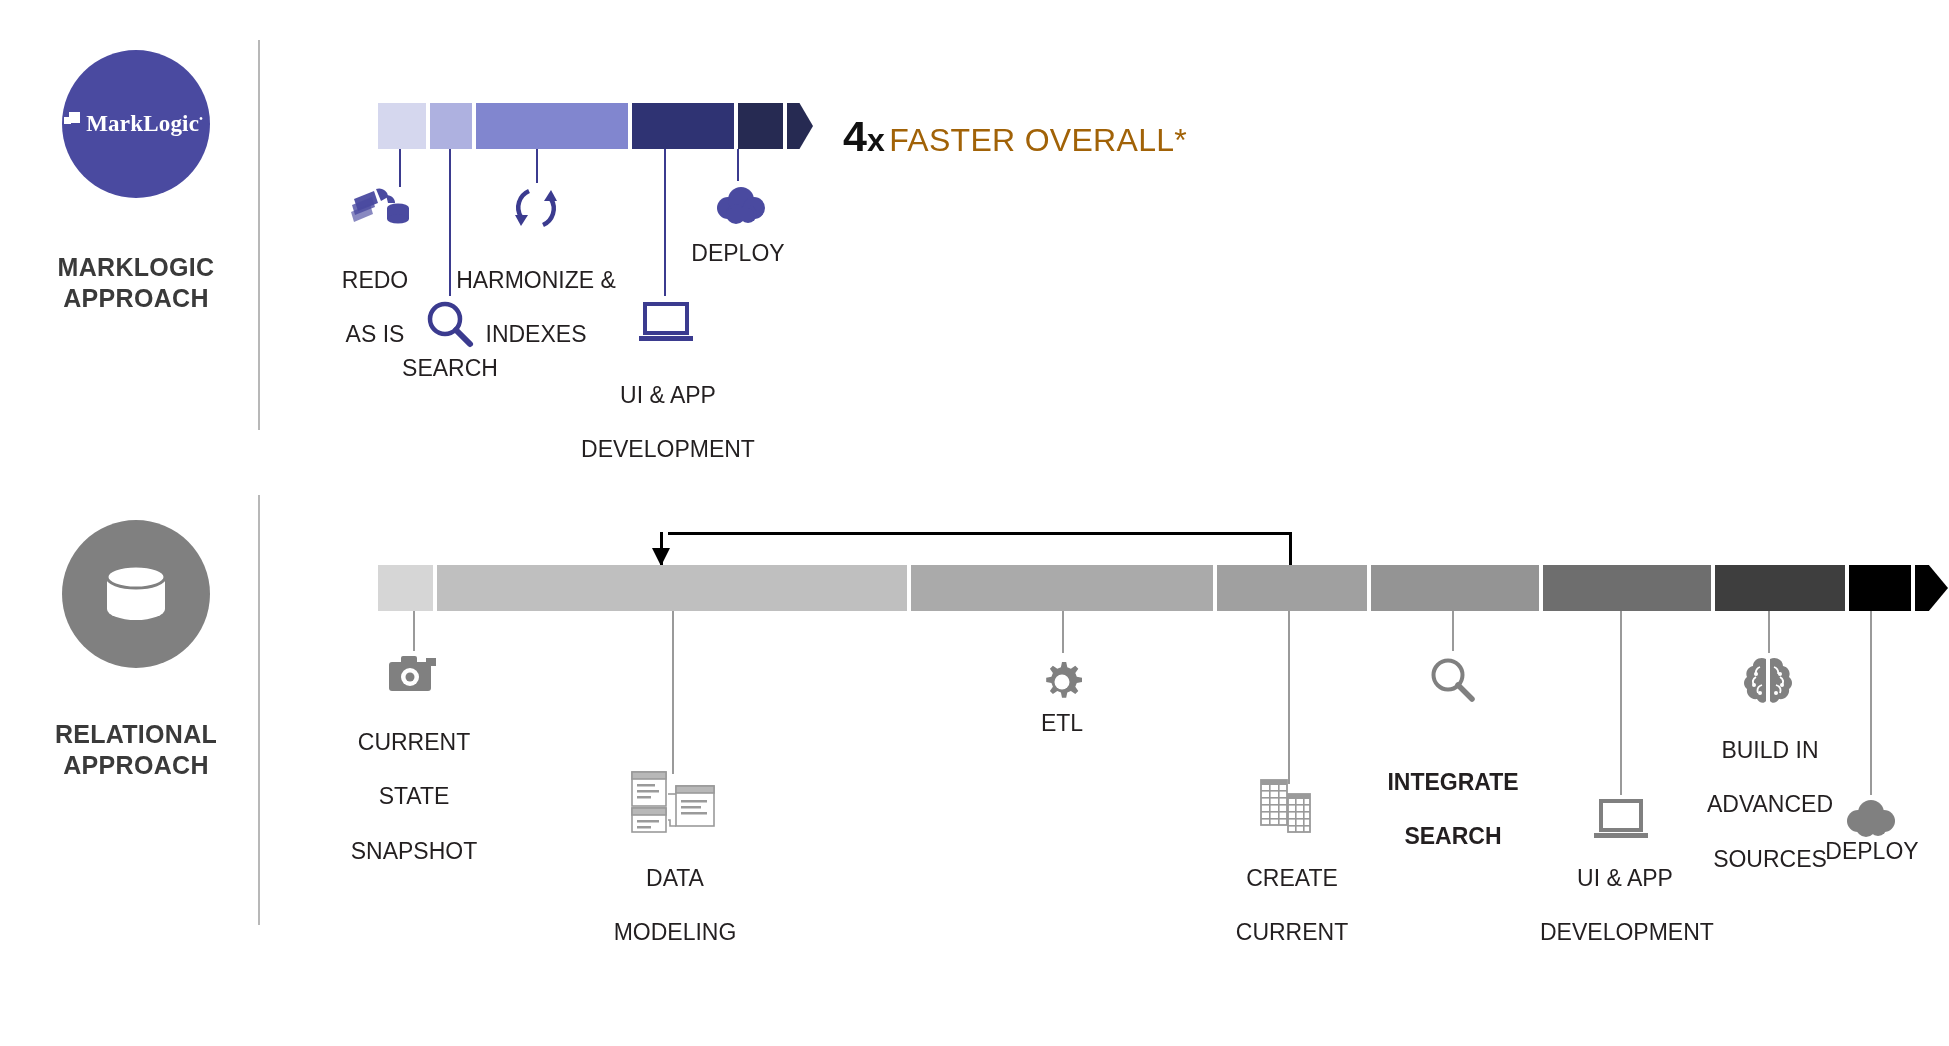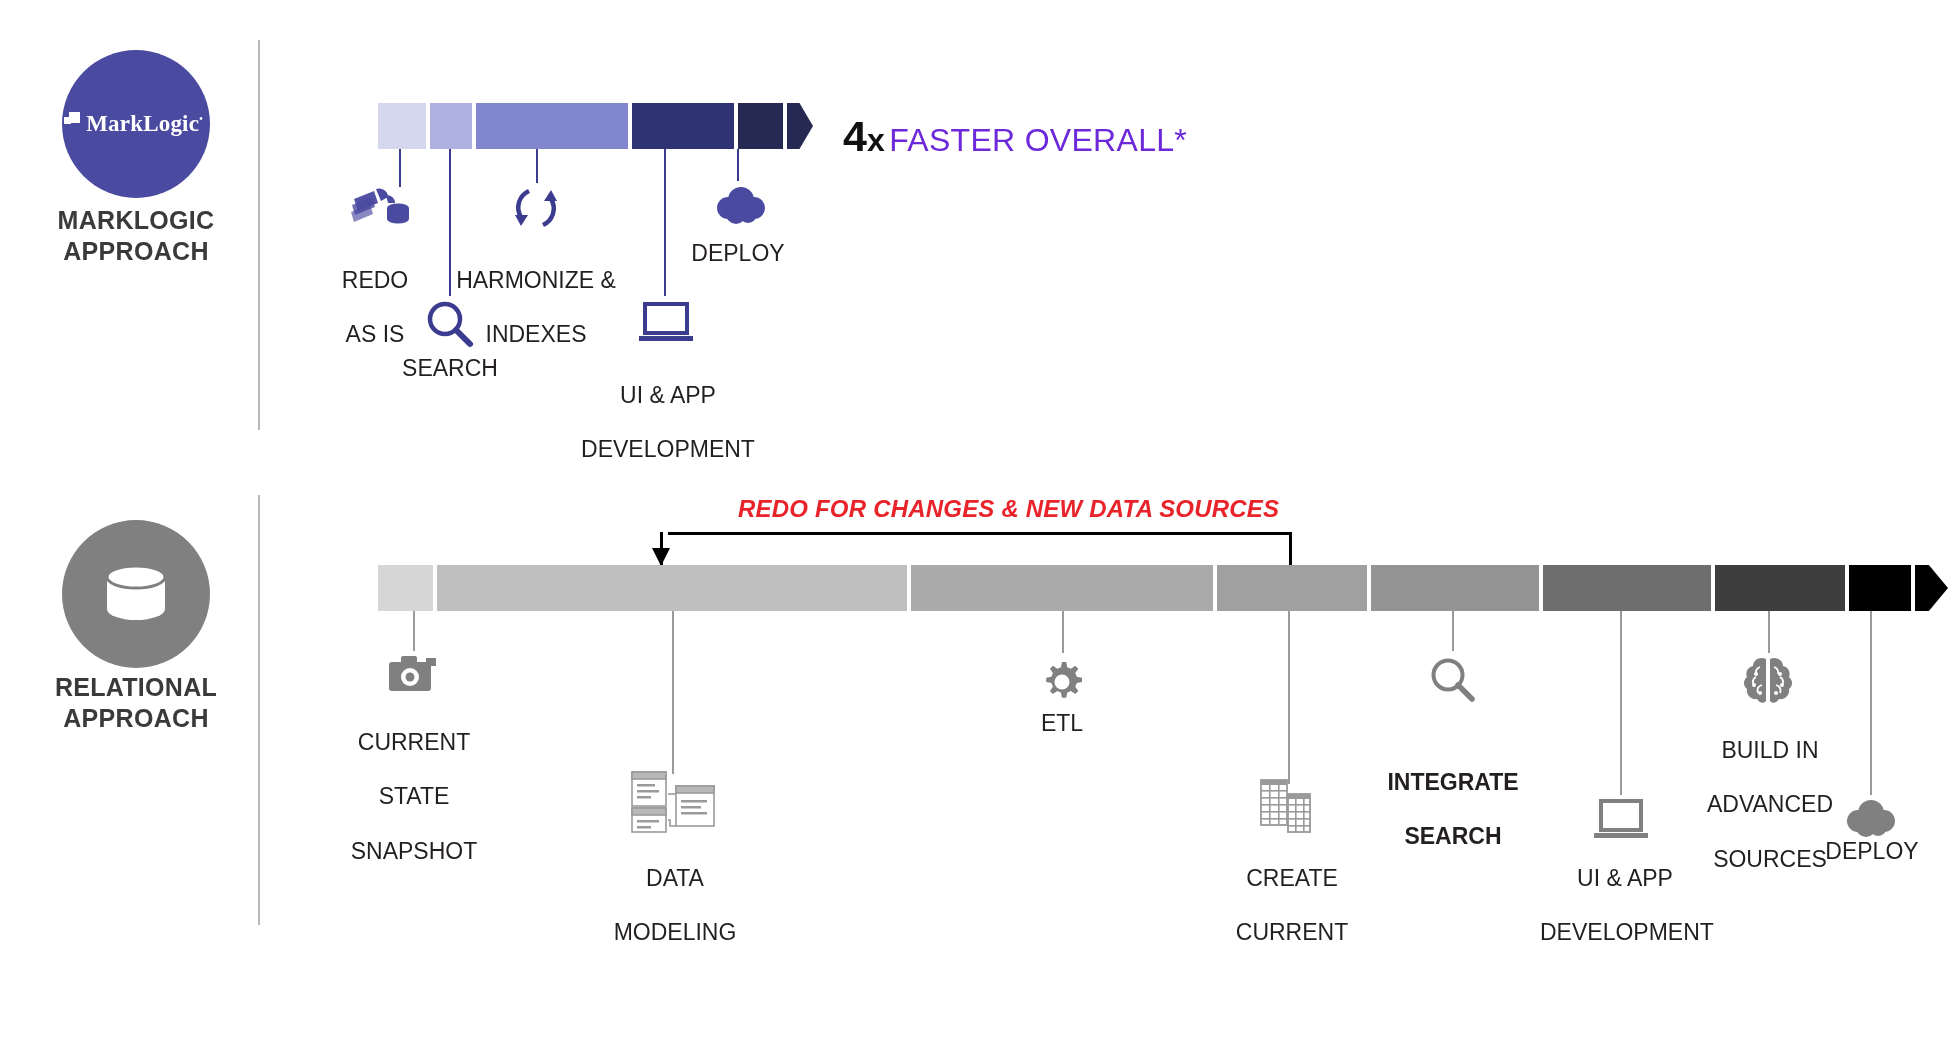--- a/index.html
+++ b/index.html
@@ -30,21 +30,21 @@
     content:"";position:absolute;left:-5px;top:5px;width:7px;height:7px;background:#ffffff;
   }
   .ml-logo .txt{
     color:#ffffff;font-family:"Liberation Serif", serif;
     font-size:23px;font-weight:bold;letter-spacing:.2px;white-space:nowrap;
   }
   .ml-logo .tm{font-size:10px;vertical-align:super;}
 
   .approach-label{
     position:absolute;text-align:center;width:230px;left:21px;
-    font-size:25px;font-weight:bold;line-height:1.22;color:#3a3a3a;letter-spacing:.3px;
+    font-size:25px;font-weight:bold;line-height:1.22;color:#3a3a3a;letter-spacing:.3px;margin-top:47px;
   }
   .ml-approach-label{top:205px;}
   .rel-approach-label{top:672px;}
 
   .vdiv{position:absolute;width:2px;background:#b8b8b8;}
   .vdiv-top{left:258px;top:40px;height:390px;}
   .vdiv-bot{left:258px;top:495px;height:430px;}
 
   
   .barrow{position:absolute;height:46px;}
@@ -61,21 +61,21 @@
     position:absolute;text-align:center;
     font-size:23px;line-height:1.18;color:#231f20;white-space:pre-line;
   }
 
   .icon{position:absolute;}
 
   
   .headline{position:absolute;left:843px;top:112px;white-space:nowrap;}
   .headline .num{font-size:43px;font-weight:bold;color:#111111;}
   .headline .x{font-size:32px;font-weight:bold;color:#111111;}
-  .headline .rest{font-size:32px;color:#6d28d9;letter-spacing:.3px;}
+  .headline .rest{font-size:32px;color:#a16207;letter-spacing:.3px;}
 
   
   .redo-text{
     position:absolute;left:738px;top:495px;
     font-size:24px;font-style:italic;font-weight:bold;color:#e8232a;
     letter-spacing:.2px;white-space:nowrap;
   }
   .redo-bracket{position:absolute;left:668px;top:532px;width:624px;height:34px;}
   .redo-bracket .topline{position:absolute;left:0;top:0;width:100%;height:3px;background:#000;}
   .redo-bracket .rl{position:absolute;right:0;top:0;width:3px;height:34px;background:#000;}
@@ -198,21 +198,20 @@
       <rect x="8" y="14" width="58" height="32" fill="#ffffff"></rect>
       <ellipse cx="37" cy="46" rx="29" ry="11" fill="#ffffff"></ellipse>
       <ellipse cx="37" cy="14" rx="29" ry="11" fill="none" stroke="#808080" stroke-width="3"></ellipse>
     </svg>
   </div>
   <div class="approach-label rel-approach-label">RELATIONAL
 APPROACH</div>
 
   <div class="vdiv vdiv-bot"></div>
 
-  <div class="redo-text">REDO FOR CHANGES &amp; NEW DATA SOURCES</div>
   <div class="redo-bracket">
     <div class="topline"></div>
     <div class="rl"></div>
   </div>
   <div class="redo-down"></div>
   <div class="redo-arrow"></div>
 
   <div class="barrow" style="left:378px;top:565px;width:1570px;">
     <div class="seg" style="left:0px;width:55px;background:#d6d6d6;"></div>
     <div class="seg" style="left:59px;width:470px;background:#bfbfbf;"></div>

